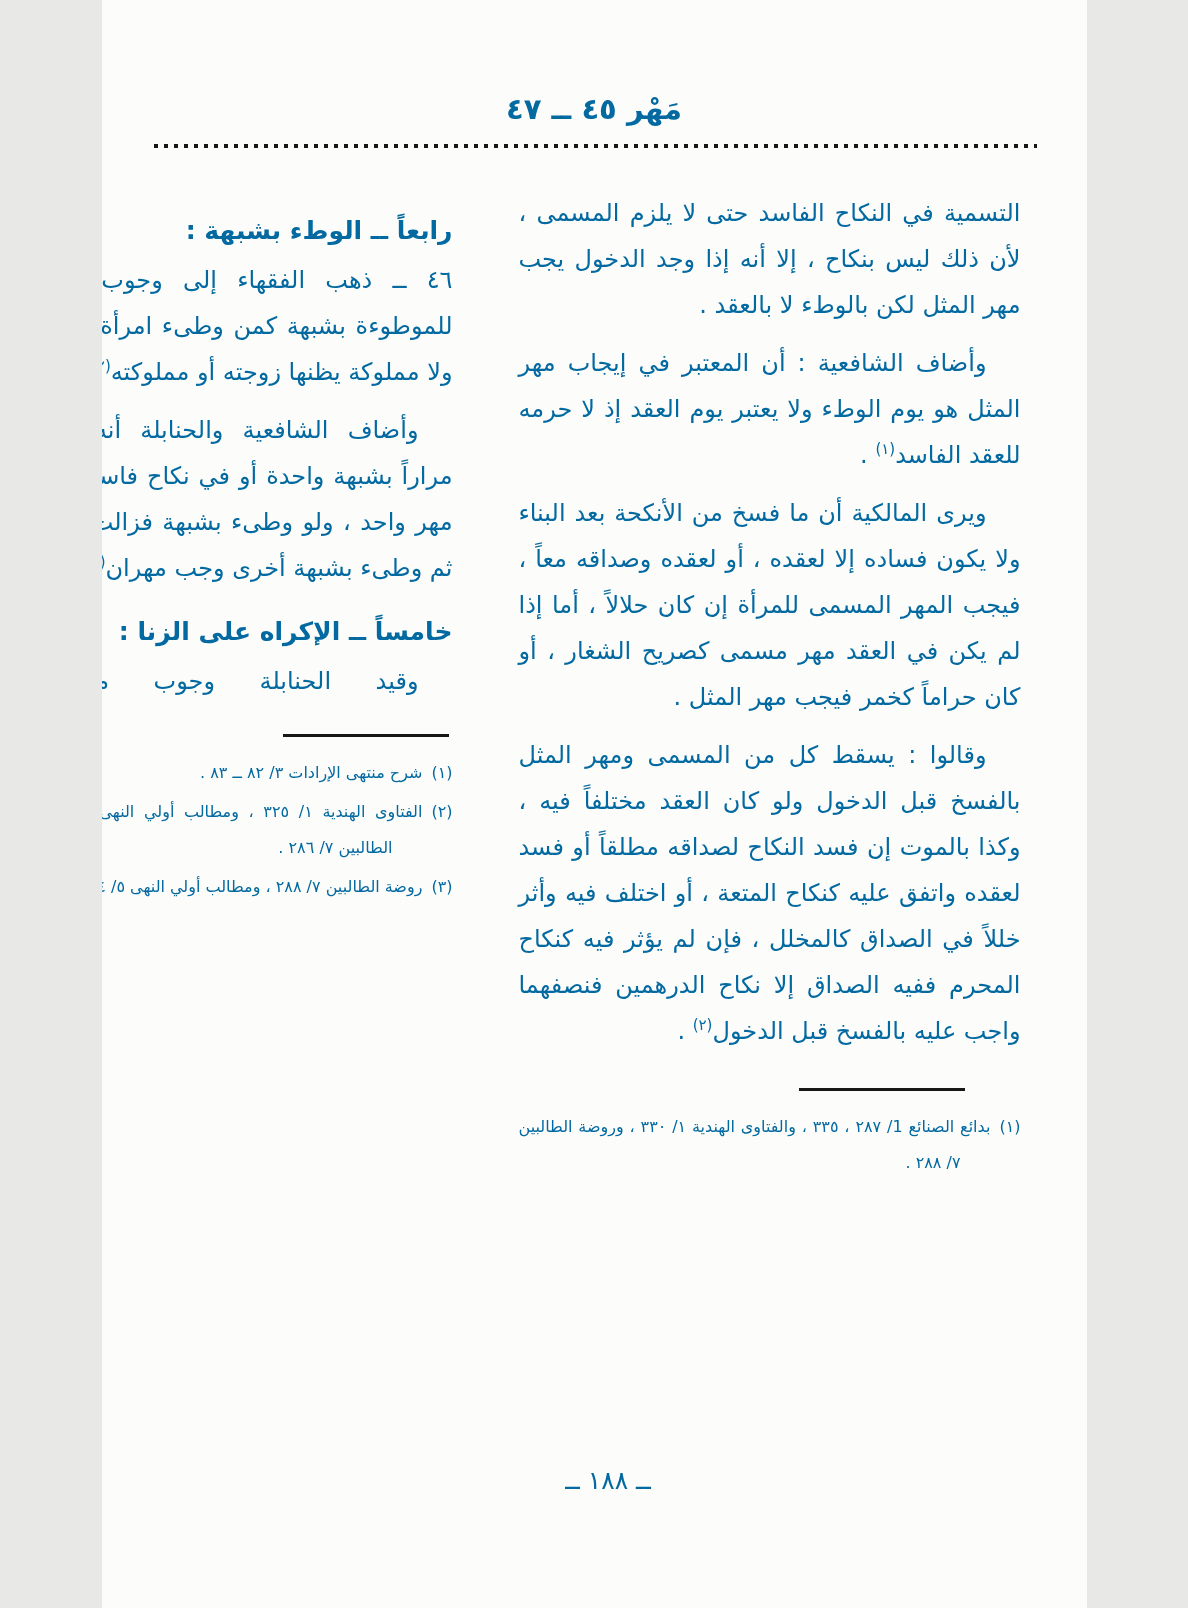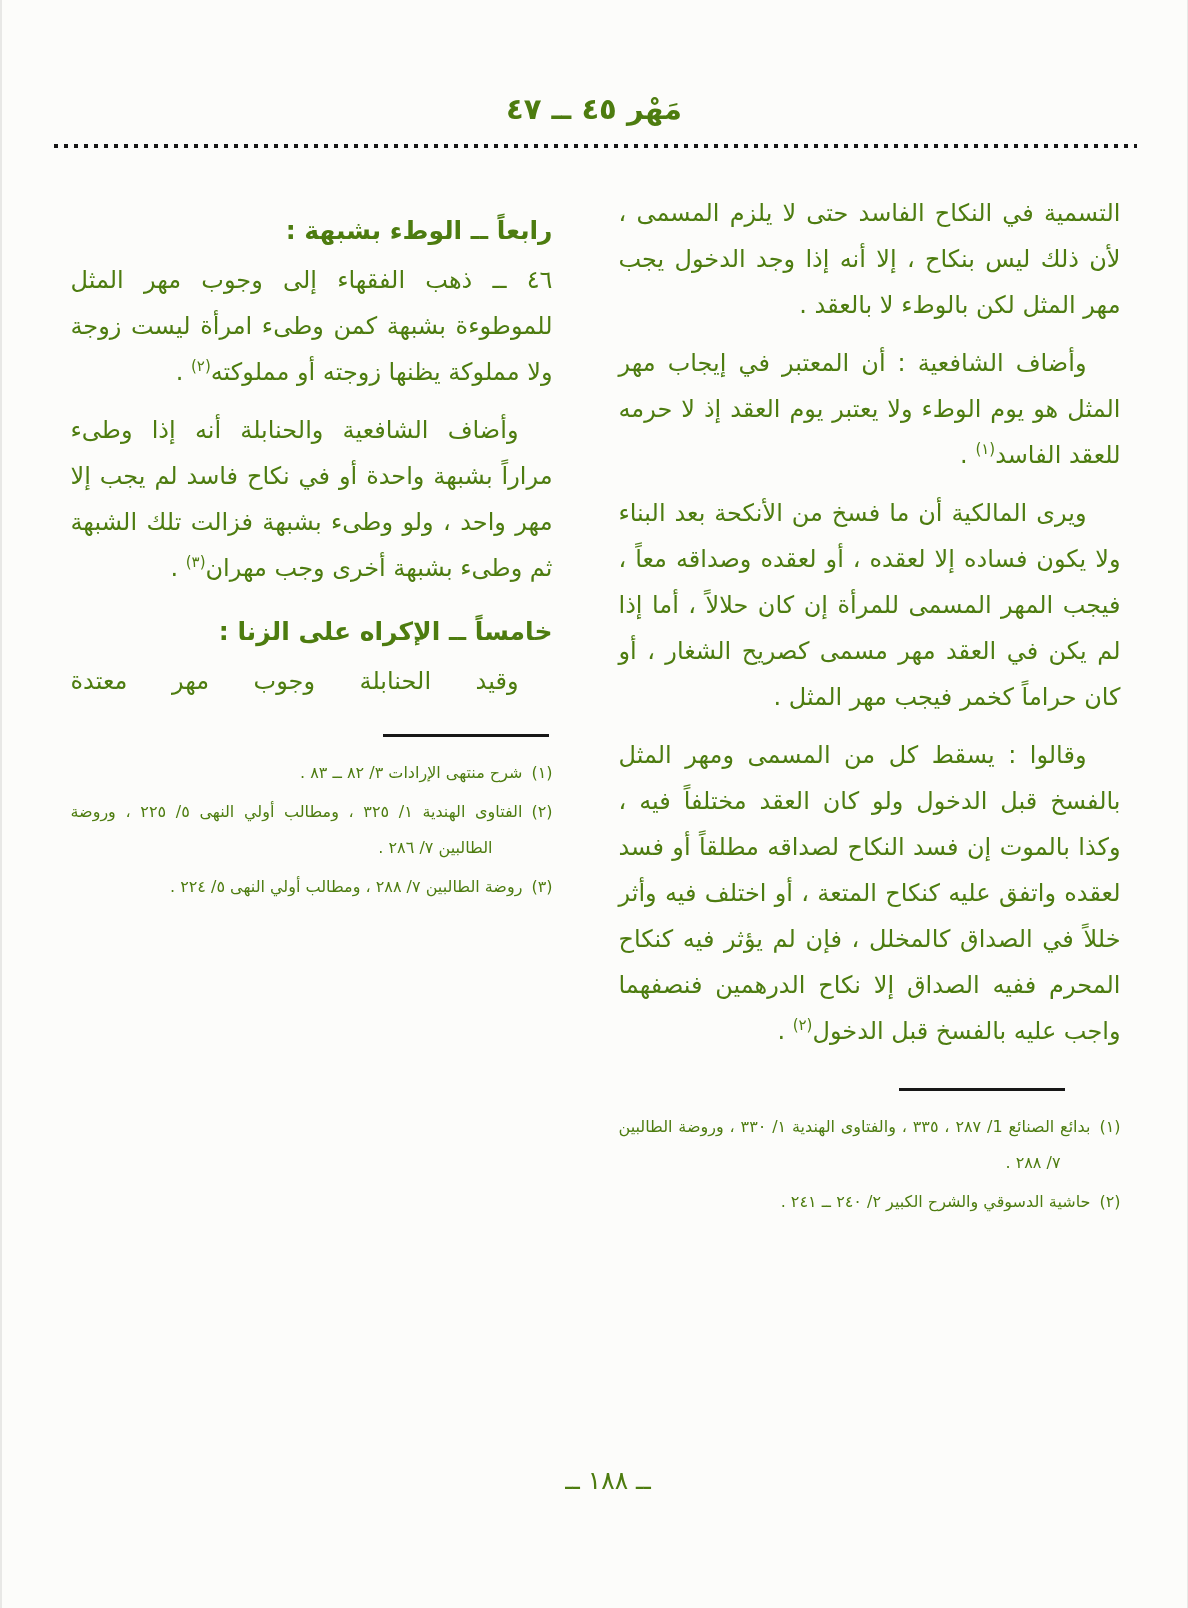--- a/index.html
+++ b/index.html
@@ -1,22 +1,22 @@
 <!DOCTYPE html>
 <html lang="ar"><head>
 <meta charset="utf-8">
 <style>
   html, body { margin: 0; padding: 0; background: #e8e8e6; }
   .page {
     position: relative;
-    width: 1185px;
+    width: 985px;
     height: 1608px;
     margin: 0 auto;
     background: #fcfcfa;
-    color: #4d7c0f;
+    color: #0369a1;
     font-family: "DejaVu Sans", sans-serif;
     overflow: hidden;
   }
   .page-header { padding-top: 92px; text-align: center; }
   .header-title {
     display: inline-block;
     font-size: 29px;
     font-weight: bold;
     letter-spacing: 1px;
   }
@@ -101,21 +101,20 @@
 
     <div class="col col-right">
       <p class="body-p"><span>التسمية في النكاح الفاسد حتى لا يلزم المسمى ، لأن ذلك ليس بنكاح ، إلا أنه إذا وجد الدخول يجب مهر المثل لكن بالوطء لا بالعقد .</span><sup class="fn-ref"></sup><span></span></p>
       <p class="body-p indent"><span>وأضاف الشافعية : أن المعتبر في إيجاب مهر المثل هو يوم الوطء ولا يعتبر يوم العقد إذ لا حرمه للعقد الفاسد</span><sup class="fn-ref">(١)</sup><span> .</span></p>
       <p class="body-p indent"><span>ويرى المالكية أن ما فسخ من الأنكحة بعد البناء ولا يكون فساده إلا لعقده ، أو لعقده وصداقه معاً ، فيجب المهر المسمى للمرأة إن كان حلالاً ، أما إذا لم يكن في العقد مهر مسمى كصريح الشغار ، أو كان حراماً كخمر فيجب مهر المثل .</span><sup class="fn-ref"></sup><span></span></p>
       <p class="body-p indent"><span>وقالوا : يسقط كل من المسمى ومهر المثل بالفسخ قبل الدخول ولو كان العقد مختلفاً فيه ، وكذا بالموت إن فسد النكاح لصداقه مطلقاً أو فسد لعقده واتفق عليه كنكاح المتعة ، أو اختلف فيه وأثر خللاً في الصداق كالمخلل ، فإن لم يؤثر فيه كنكاح المحرم ففيه الصداق إلا نكاح الدرهمين فنصفهما واجب عليه بالفسخ قبل الدخول</span><sup class="fn-ref">(٢)</sup><span> .</span></p>
 
       <div class="fn-sep sep-right"></div>
       <div class="footnotes">
         <div class="footnote"><span class="fn-num">(١)</span><span class="fn-text">بدائع الصنائع 1/ ٢٨٧ ، ٣٣٥ ، والفتاوى الهندية ١/ ٣٣٠ ، وروضة الطالبين ٧/ ٢٨٨ .</span></div>
-        <div class="footnote"><span class="fn-num">(٢)</span><span class="fn-text">حاشية الدسوقي والشرح الكبير ٢/ ٢٤٠ ــ ٢٤١ .</span></div>
       </div>
     </div>
 
     <div class="col col-left">
 
       <h2 class="section-heading">رابعاً ــ الوطء بشبهة :</h2>
 
       <p class="body-p"><span>٤٦ ــ ذهب الفقهاء إلى وجوب مهر المثل للموطوءة بشبهة كمن وطىء امرأة ليست زوجة ولا مملوكة يظنها زوجته أو مملوكته</span><sup class="fn-ref">(٢)</sup><span> .</span></p>
 
       <p class="body-p indent"><span>وأضاف الشافعية والحنابلة أنه إذا وطىء مراراً بشبهة واحدة أو في نكاح فاسد لم يجب إلا مهر واحد ، ولو وطىء بشبهة فزالت تلك الشبهة ثم وطىء بشبهة أخرى وجب مهران</span><sup class="fn-ref">(٣)</sup><span> .</span></p>

